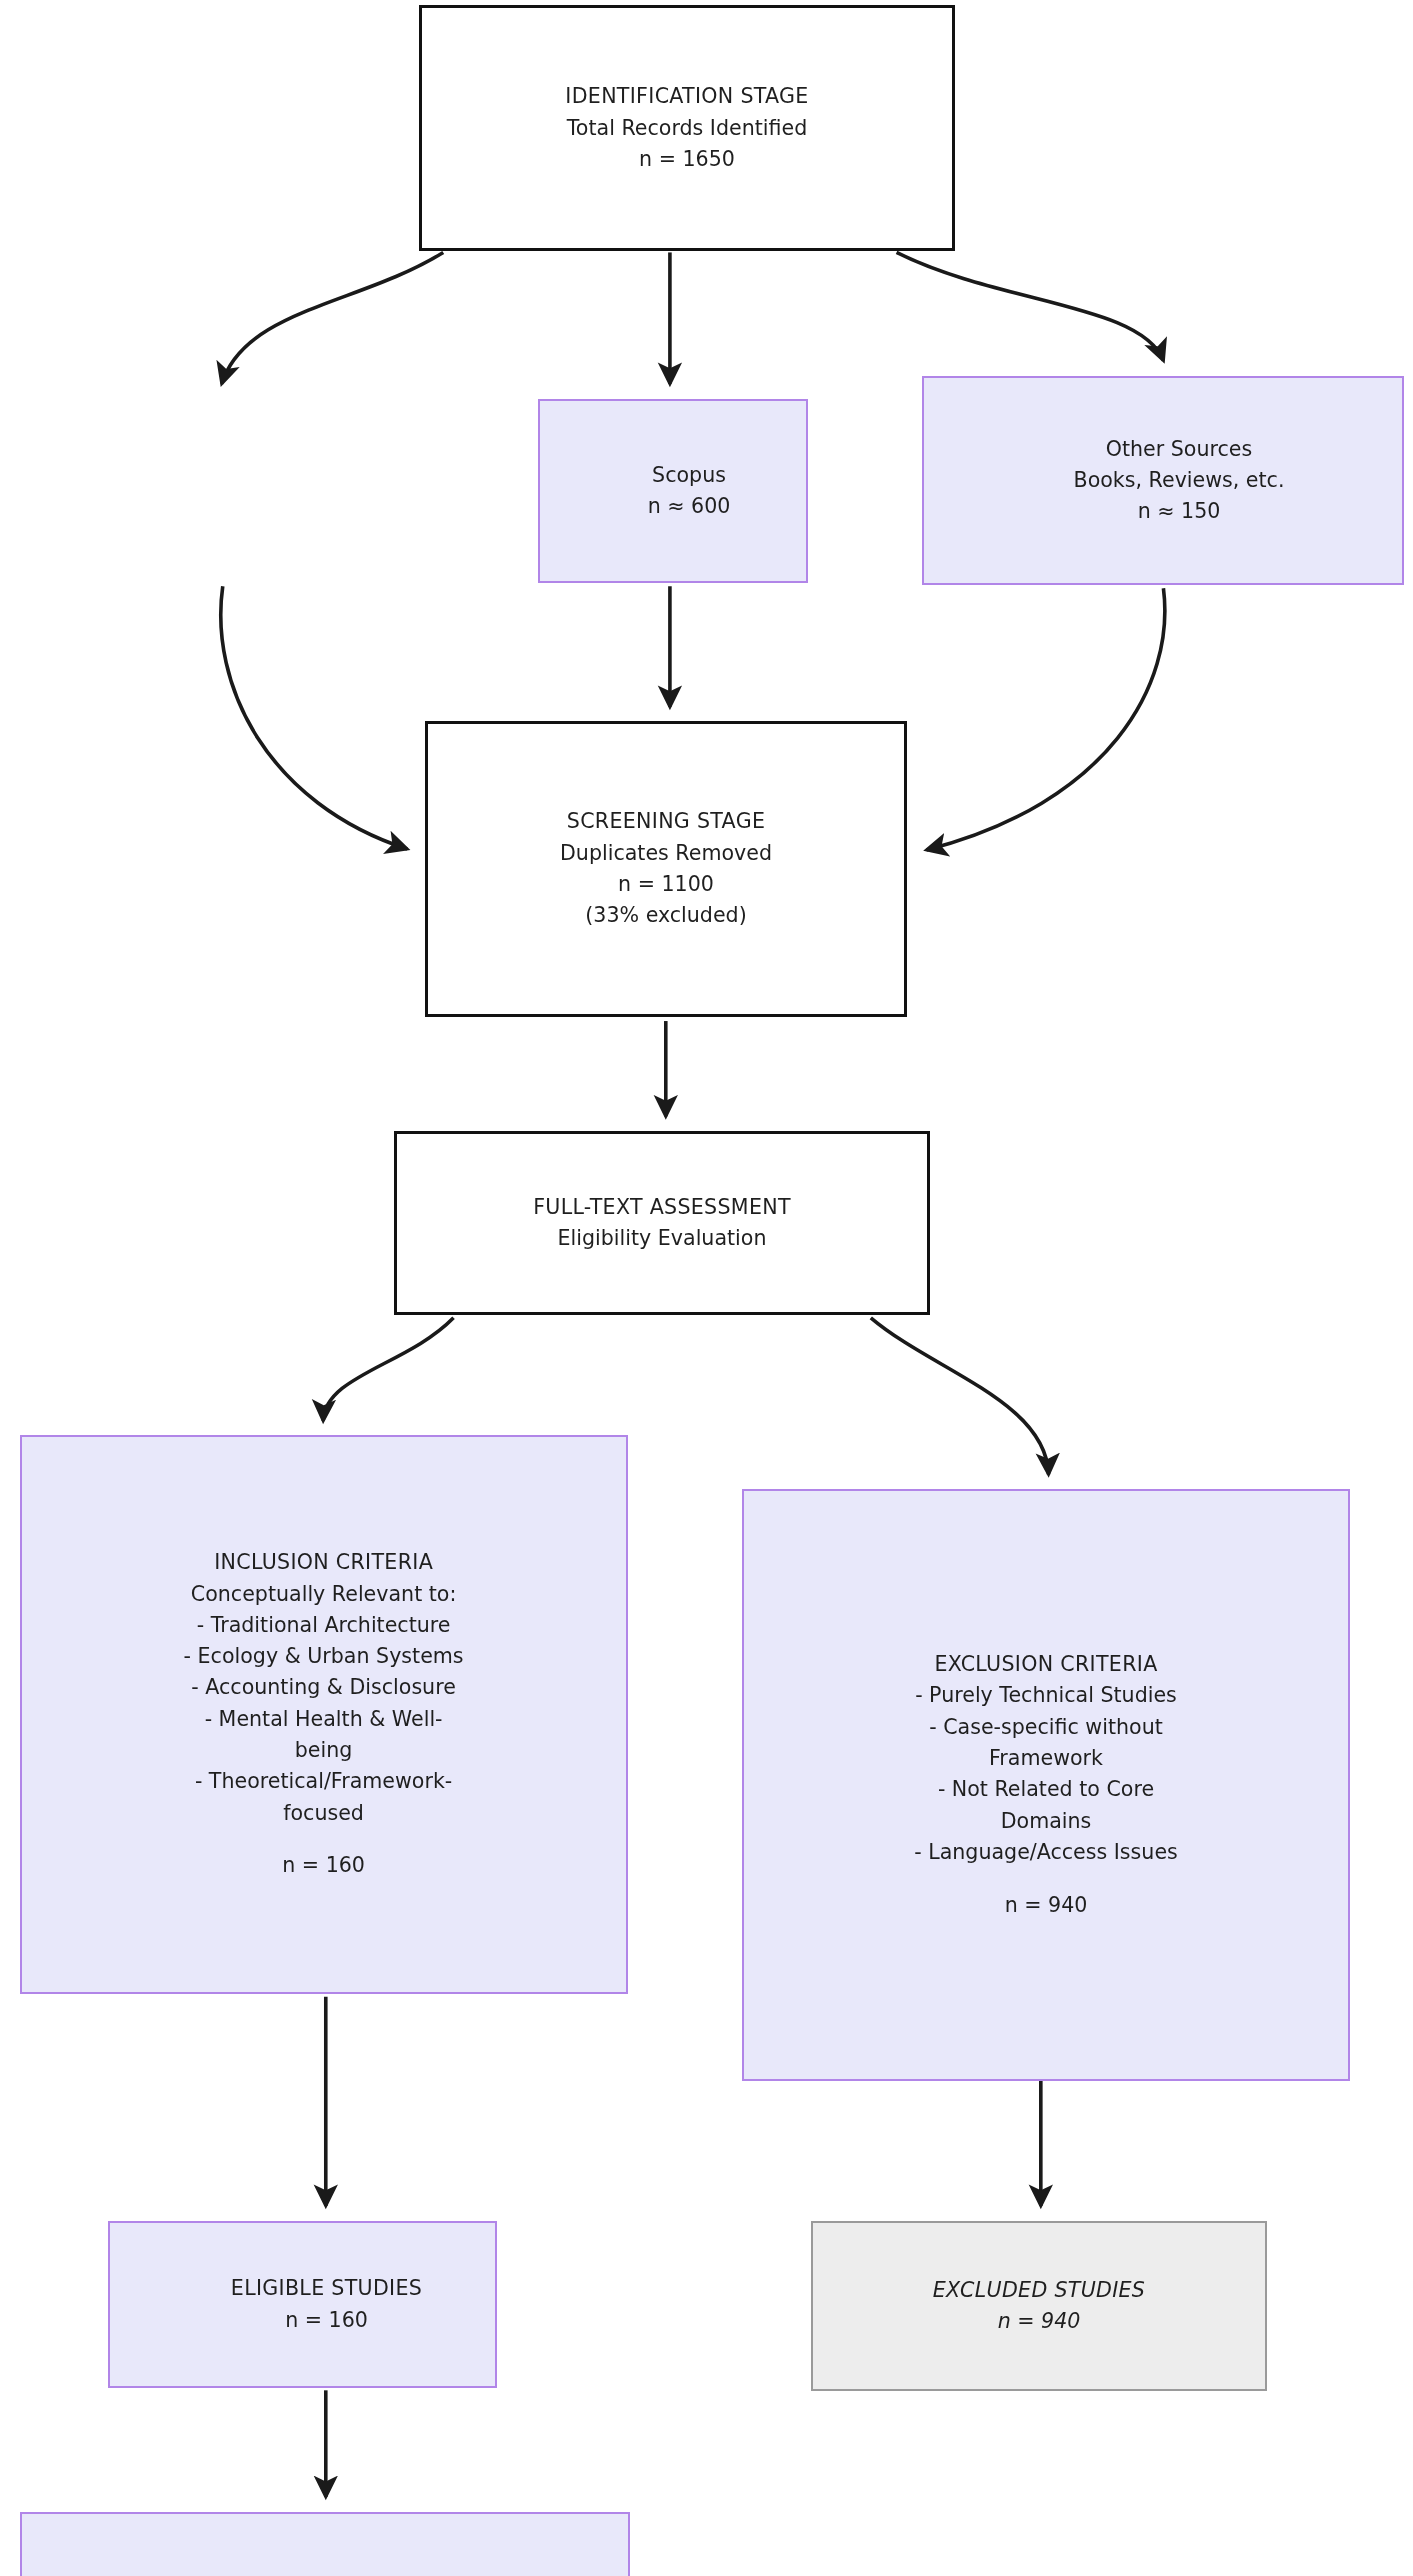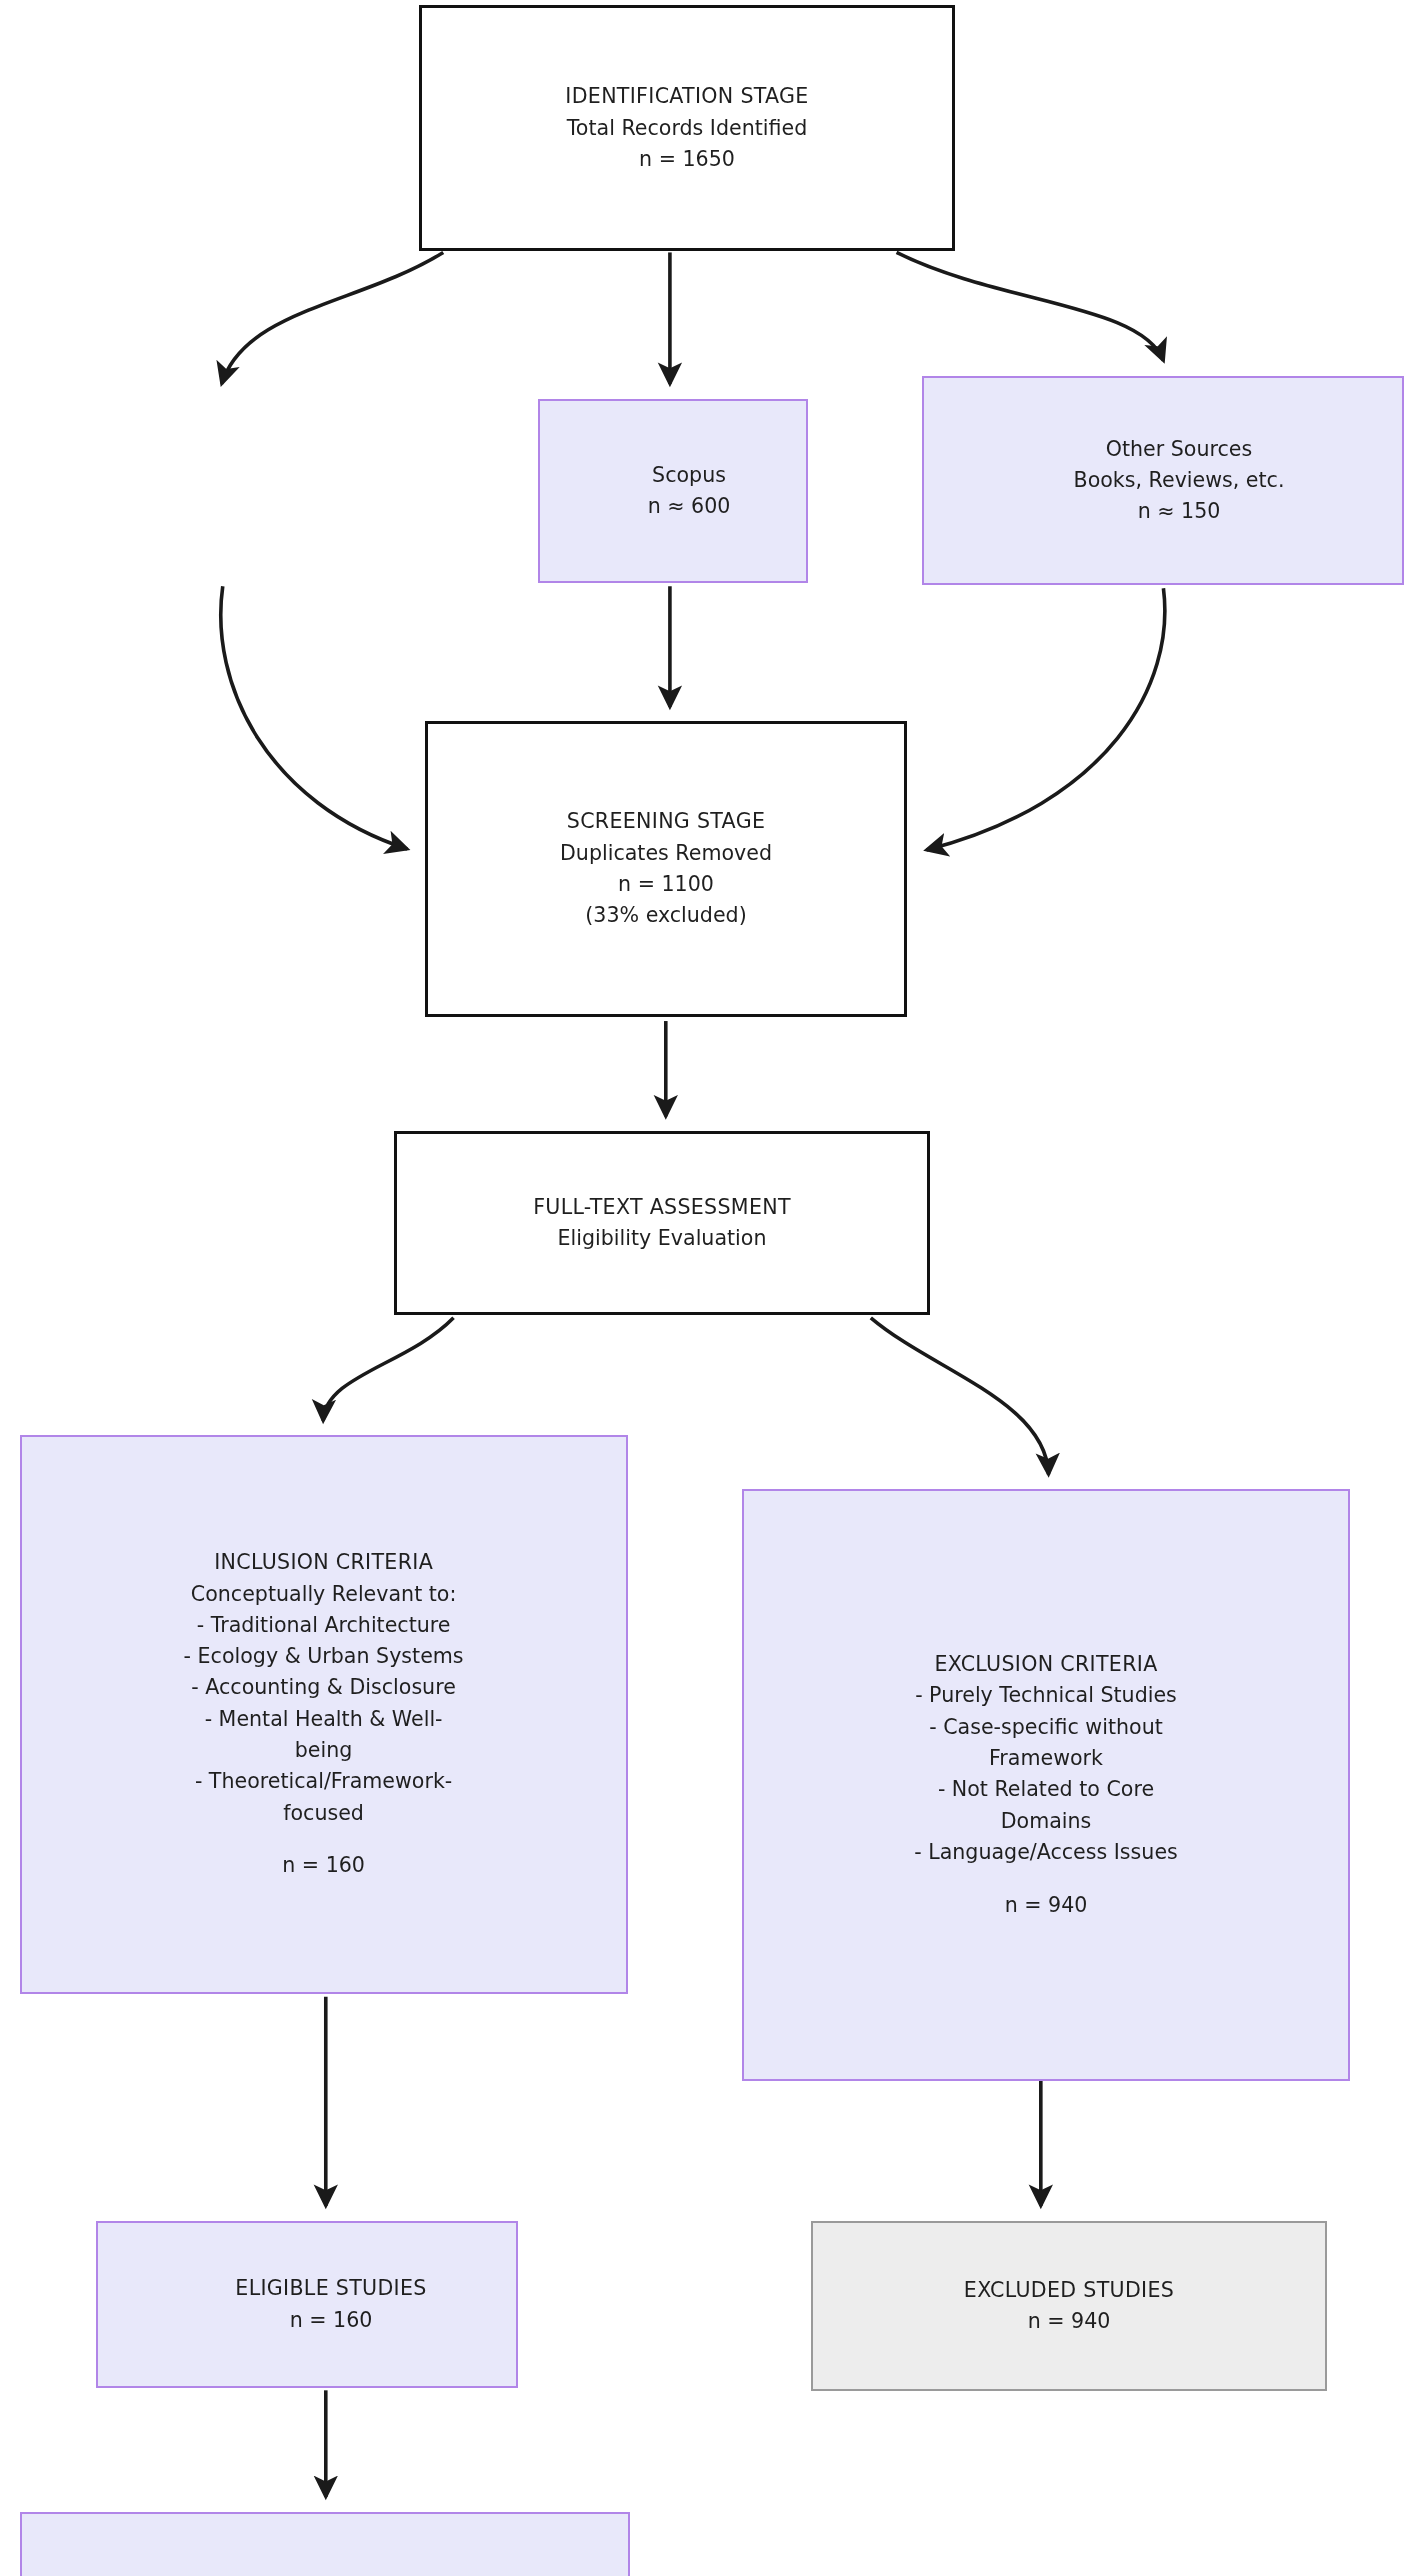--- a/index.html
+++ b/index.html
@@ -73,22 +73,22 @@
   }
   
   #node-identification { left: 399px;  top: 5.2px;   width: 536px; height: 246px; margin-left: 20px; }
   #node-wos           { left: 20.6px;   top: 399px;  width: 403px;  height: 184px; }
   #node-scopus        { left: 538px; top: 399px;  width: 270px;  height: 184px; }
   #node-other         { left: 922px; top: 376px;  width: 482px;  height: 209px; }
   #node-screening     { left: 425px;  top: 721px; width: 482px;  height: 296px; }
   #node-fulltext      { left: 394px;  top: 1131px; width: 536px; height: 184px; }
   #node-inclusion     { left: 19.6px;   top: 1435px; width: 608px; height: 559px; }
   #node-exclusion     { left: 742px; top: 1489px; width: 608px; height: 592px; }
-  #node-eligible      { left: 96px;  top: 2221px; width: 422px;  height: 167px; padding-left: 48px; }
-  #node-excluded      { left: 811px; top: 2221px; width: 516px;  height: 170px; }
+  #node-eligible      { left: 108px;  top: 2221px; width: 389px;  height: 167px; padding-left: 48px; }
+  #node-excluded      { left: 811px; top: 2221px; width: 456px;  height: 170px; font-style: italic; }
   #node-synthesis     { left: 19.6px;   top: 2512px; width: 610px; height: 337px; }
 </style>
 </head>
 <body>
 
 <div id="stage">
 
   <svg id="edges" viewBox="0 0 2744 5542" xmlns="http://www.w3.org/2000/svg">
     <defs>
       <marker id="arrowhead" viewBox="0 0 12 12" refX="9.5" refY="6" markerWidth="7.5" markerHeight="7.5" orient="auto-start-reverse">

